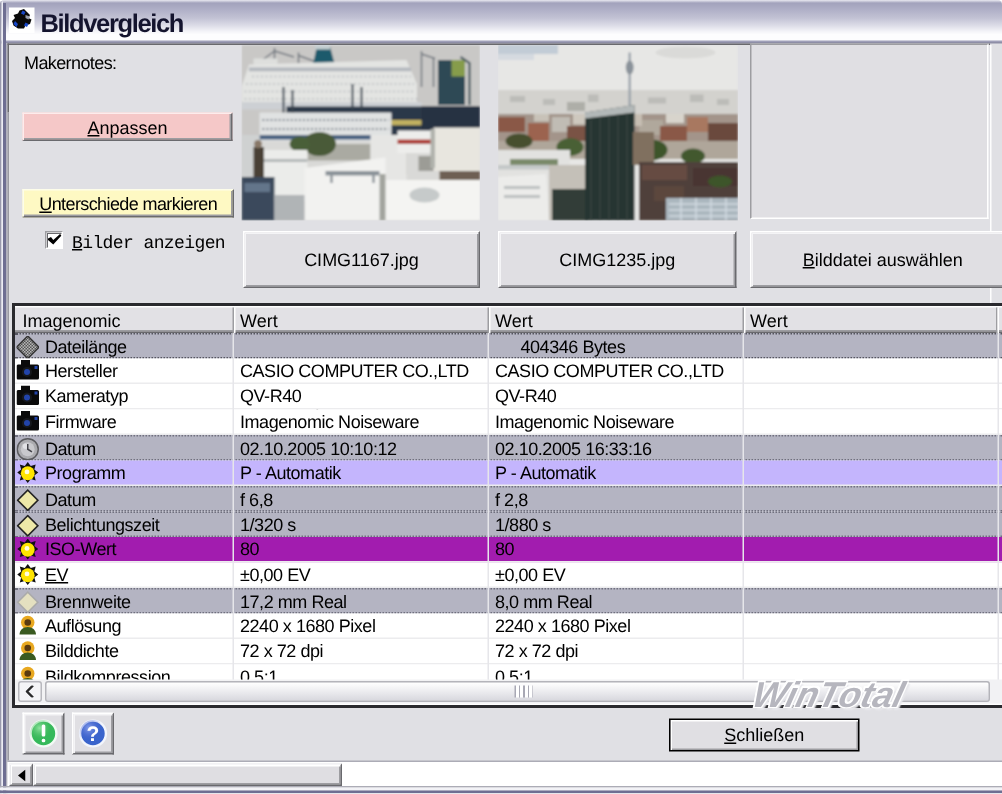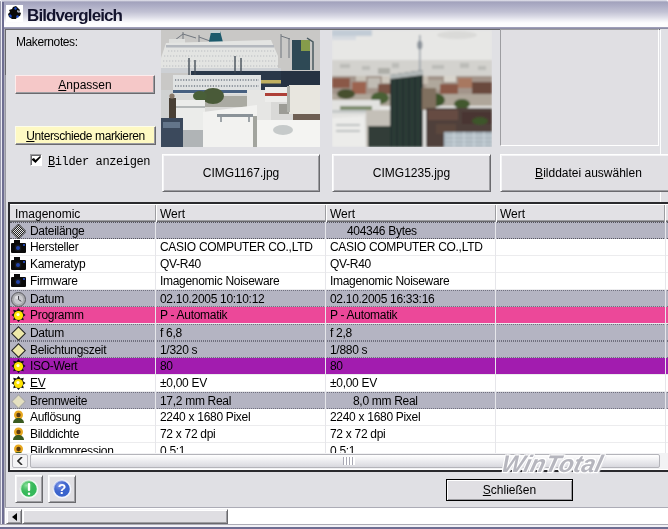--- a/index.html
+++ b/index.html
@@ -274,21 +274,21 @@
           <div style="position:absolute;left:1px;top:1px;width:15px;height:15px;"><svg width="15" height="15" viewBox="0 0 15 15">
               <circle cx="7.5" cy="7.5" r="7" fill="#ABABAF" stroke="#5a5a5e"></circle>
               <circle cx="7.5" cy="7.5" r="4.6" fill="#C9C9CD"></circle>
               <circle cx="6" cy="5.5" r="1.8" fill="#E2E2E6"></circle>
               <path d="M7.5 4v3.5l2.8 1.8" stroke="#44444a" fill="none"></path>
             </svg></div>
           <div style="position:absolute;left:20px;top:2px;letter-spacing:-0.3px;">Datum</div>
           <div style="position:absolute;left:150px;top:2px;letter-spacing:-0.3px;">02.10.2005 10:10:12</div>
           <div style="position:absolute;left:320px;top:2px;letter-spacing:-0.3px;">02.10.2005 16:33:16</div>
         </div>
-        <div style="position:relative;width:658px;height:17px;line-height:13px;background:#ec4899;border-bottom:1px solid #ECECEE;box-sizing:border-box;">
+        <div style="position:relative;width:658px;height:17px;line-height:13px;background:#c4b5fd;border-bottom:1px solid #ECECEE;box-sizing:border-box;">
           <div style="position:absolute;left:1px;top:1px;width:15px;height:15px;"><svg width="15" height="15" viewBox="0 0 15 15">
               <path d="M7.5 0l2 2.6 3.3-.9-.9 3.3L14.5 7l-2.6 2 .9 3.3-3.3-.9-2 2.6-2-2.6-3.3.9.9-3.3L.5 7l2.6-2-.9-3.3 3.3.9z" fill="#111"></path>
               <circle cx="7.5" cy="7.5" r="4.6" fill="#FFE400"></circle>
               <circle cx="7" cy="6.6" r="1.6" fill="#FFFDE0"></circle>
             </svg></div>
           <div style="position:absolute;left:20px;top:2px;letter-spacing:-0.3px;">Programm</div>
           <div style="position:absolute;left:150px;top:2px;letter-spacing:-0.3px;">P - Automatik</div>
           <div style="position:absolute;left:320px;top:2px;letter-spacing:-0.3px;">P - Automatik</div>
         </div>
         <div style="position:relative;width:658px;height:17px;line-height:13px;background:#B4B4C2;border-bottom:1px dotted #70707E;border-top:1px dotted #70707E;box-sizing:border-box;">
@@ -329,21 +329,21 @@
           <div style="position:absolute;left:150px;top:2px;letter-spacing:-0.3px;">±0,00 EV</div>
           <div style="position:absolute;left:320px;top:2px;letter-spacing:-0.3px;">±0,00 EV</div>
         </div>
         <div style="position:relative;width:658px;height:17px;line-height:13px;background:#B4B4C2;border-bottom:1px dotted #70707E;border-top:1px dotted #70707E;box-sizing:border-box;">
           <div style="position:absolute;left:1px;top:1px;width:15px;height:15px;"><svg width="15" height="15" viewBox="0 0 15 15">
               <path d="M7.5 0L15 7.5L7.5 15L0 7.5Z" fill="#aaa"></path>
               <path d="M7.5 1.5L13.5 7.5L7.5 13.5L1.5 7.5Z" fill="#E4E0C0"></path>
             </svg></div>
           <div style="position:absolute;left:20px;top:2px;letter-spacing:-0.3px;">Brennweite</div>
           <div style="position:absolute;left:150px;top:2px;letter-spacing:-0.3px;">17,2 mm Real</div>
-          <div style="position:absolute;left:320px;top:2px;letter-spacing:-0.3px;margin-left:23px;">8,0 mm Real</div>
+          <div style="position:absolute;left:320px;top:2px;letter-spacing:-0.3px;">8,0 mm Real</div>
         </div>
         <div style="position:relative;width:658px;height:17px;line-height:13px;background:#FFFFFF;border-bottom:1px solid #ECECEE;box-sizing:border-box;">
           <div style="position:absolute;left:1px;top:1px;width:15px;height:15px;"><svg width="15" height="15" viewBox="0 0 15 15">
               <circle cx="7.5" cy="5" r="4.5" fill="#E8A820"></circle>
               <circle cx="7.5" cy="5" r="2.2" fill="#5a3a10"></circle>
               <path d="M2 13c0-3 2.5-5 5.5-5s5.5 2 5.5 5z" fill="#3a5a20"></path>
             </svg></div>
           <div style="position:absolute;left:20px;top:2px;letter-spacing:-0.3px;">Auflösung</div>
           <div style="position:absolute;left:150px;top:2px;letter-spacing:-0.3px;">2240 x 1680 Pixel</div>
           <div style="position:absolute;left:320px;top:2px;letter-spacing:-0.3px;">2240 x 1680 Pixel</div>

